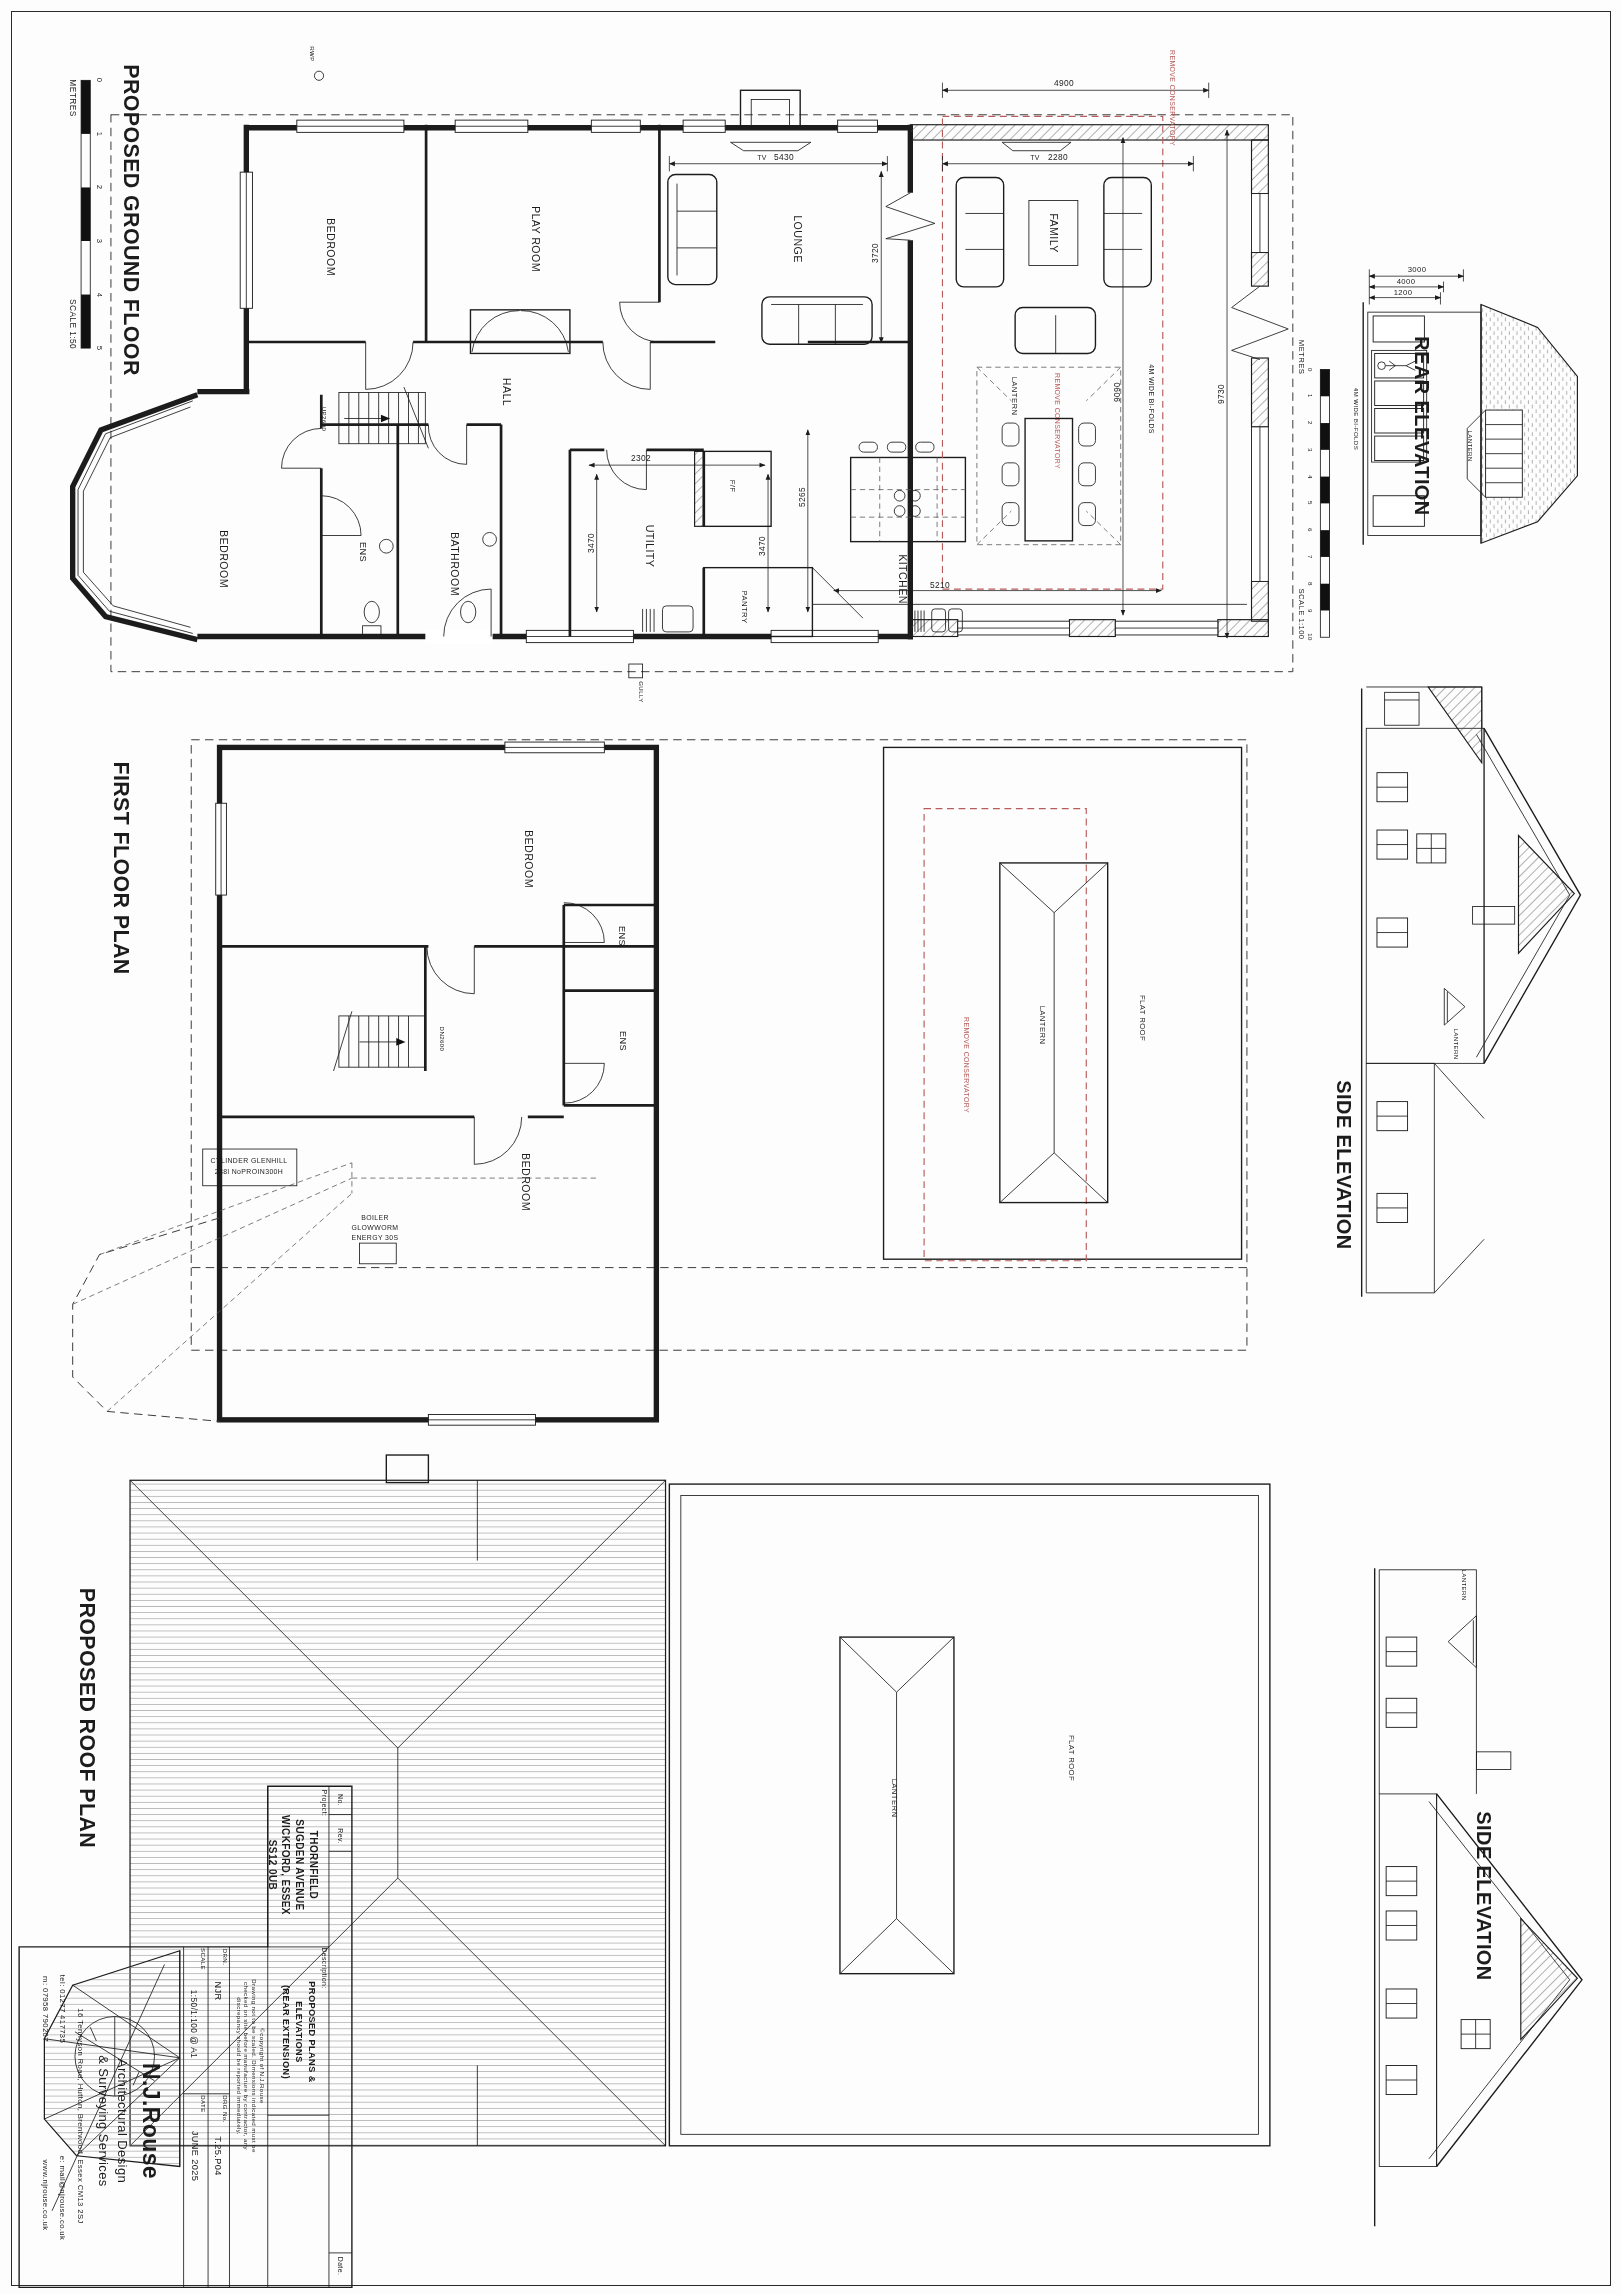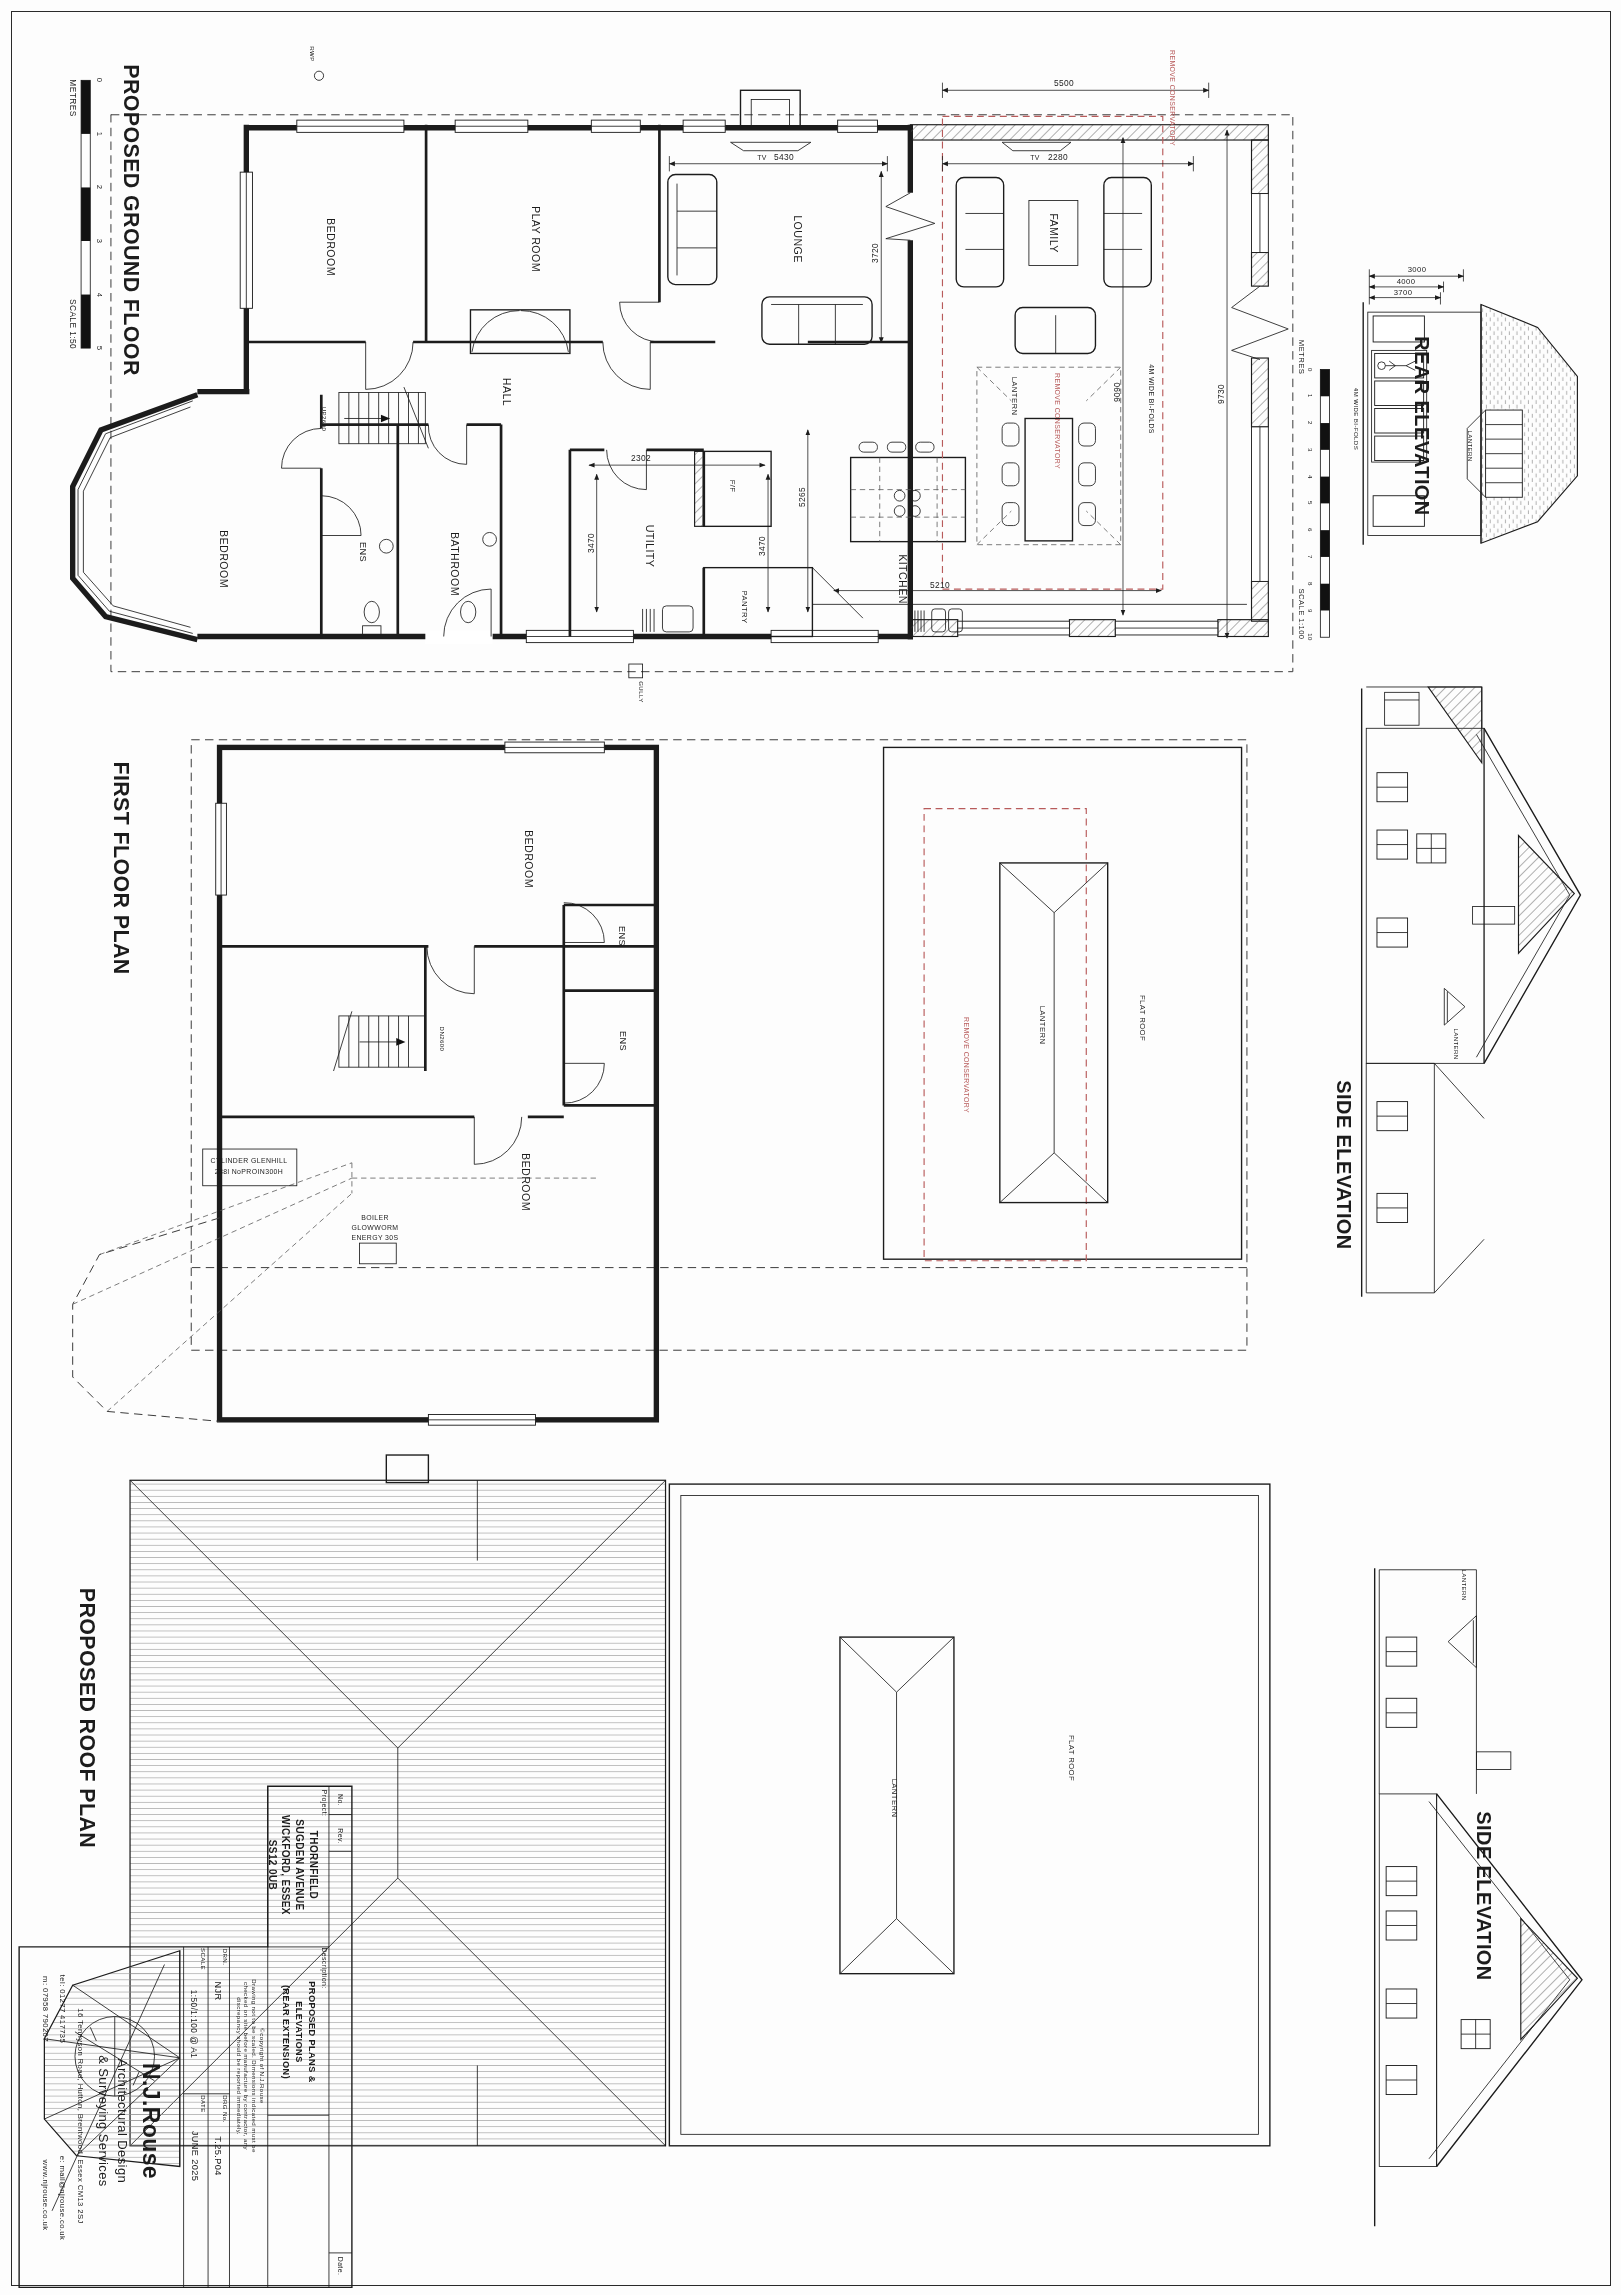--- a/index.html
+++ b/index.html
@@ -375,21 +375,21 @@
       <div class="lbl" style="left: 732px; top: 486px; font-size: 7.7px; font-weight: 400; color: rgb(28, 28, 28); transform: translate(-50%, -50%) rotate(90deg);">F/F</div>
       <div class="lbl" style="left: 312px; top: 54px; font-size: 6.1px; font-weight: 400; color: rgb(28, 28, 28); transform: translate(-50%, -50%) rotate(90deg);">RWP</div>
       <div class="lbl" style="left: 641px; top: 692px; font-size: 6.1px; font-weight: 400; color: rgb(28, 28, 28); transform: translate(-50%, -50%) rotate(90deg);">GULLY</div>
       <div class="lbl" style="left: 324px; top: 419px; font-size: 6.1px; font-weight: 400; color: rgb(28, 28, 28); transform: translate(-50%, -50%) rotate(90deg);">UP2600</div>
       <div class="lbl" style="left: 1014px; top: 396px; font-size: 7.7px; font-weight: 400; color: rgb(28, 28, 28); transform: translate(-50%, -50%) rotate(90deg);">LANTERN</div>
       <div class="lbl" style="left: 1172px; top: 98px; font-size: 6.9px; font-weight: 400; color: rgb(184, 91, 91); transform: translate(-50%, -50%) rotate(90deg);">REMOVE  CONSERVATORY</div>
       <div class="lbl" style="left: 1057px; top: 421px; font-size: 6.9px; font-weight: 400; color: rgb(184, 91, 91); transform: translate(-50%, -50%) rotate(90deg);">REMOVE  CONSERVATORY</div>
       <div class="lbl" style="left: 1151px; top: 399px; font-size: 6.9px; font-weight: 400; color: rgb(28, 28, 28); transform: translate(-50%, -50%) rotate(90deg);">4M  WIDE  BI-FOLDS</div>
       <div class="lbl" style="left: 762px; top: 158px; font-size: 6.9px; font-weight: 400; color: rgb(28, 28, 28); transform: translate(-50%, -50%) rotate(0deg);">TV</div>
       <div class="lbl" style="left: 1035px; top: 158px; font-size: 6.9px; font-weight: 400; color: rgb(28, 28, 28); transform: translate(-50%, -50%) rotate(0deg);">TV</div>
-      <div class="lbl" style="left: 1064px; top: 83px; font-size: 8.4px; font-weight: 400; color: rgb(28, 28, 28); transform: translate(-50%, -50%) rotate(0deg);">5500</div>
+      <div class="lbl" style="left: 1064px; top: 83px; font-size: 8.4px; font-weight: 400; color: rgb(28, 28, 28); transform: translate(-50%, -50%) rotate(0deg);">4900</div>
       <div class="lbl" style="left: 1058px; top: 157px; font-size: 8.4px; font-weight: 400; color: rgb(28, 28, 28); transform: translate(-50%, -50%) rotate(0deg);">2280</div>
       <div class="lbl" style="left: 784px; top: 157px; font-size: 8.4px; font-weight: 400; color: rgb(28, 28, 28); transform: translate(-50%, -50%) rotate(0deg);">5430</div>
       <div class="lbl" style="left: 641px; top: 458px; font-size: 8.4px; font-weight: 400; color: rgb(28, 28, 28); transform: translate(-50%, -50%) rotate(0deg);">2302</div>
       <div class="lbl" style="left: 940px; top: 585px; font-size: 8.4px; font-weight: 400; color: rgb(28, 28, 28); transform: translate(-50%, -50%) rotate(0deg);">5210</div>
       <div class="lbl" style="left: 875px; top: 253px; font-size: 8.4px; font-weight: 400; color: rgb(28, 28, 28); transform: translate(-50%, -50%) rotate(-90deg);">3720</div>
       <div class="lbl" style="left: 1117px; top: 392px; font-size: 8.4px; font-weight: 400; color: rgb(28, 28, 28); transform: translate(-50%, -50%) rotate(-90deg);">9090</div>
       <div class="lbl" style="left: 1221px; top: 394px; font-size: 8.4px; font-weight: 400; color: rgb(28, 28, 28); transform: translate(-50%, -50%) rotate(-90deg);">9730</div>
       <div class="lbl" style="left: 591px; top: 543px; font-size: 8.4px; font-weight: 400; color: rgb(28, 28, 28); transform: translate(-50%, -50%) rotate(-90deg);">3470</div>
       <div class="lbl" style="left: 762px; top: 546px; font-size: 8.4px; font-weight: 400; color: rgb(28, 28, 28); transform: translate(-50%, -50%) rotate(-90deg);">3470</div>
       <div class="lbl" style="left: 802px; top: 497px; font-size: 8.4px; font-weight: 400; color: rgb(28, 28, 28); transform: translate(-50%, -50%) rotate(-90deg);">5265</div>
@@ -403,21 +403,21 @@
       <div class="lbl" style="left: 966px; top: 1065px; font-size: 6.9px; font-weight: 400; color: rgb(184, 91, 91); transform: translate(-50%, -50%) rotate(90deg);">REMOVE  CONSERVATORY</div>
       <div class="lbl" style="left: 249px; top: 1161px; font-size: 6.9px; font-weight: 400; color: rgb(28, 28, 28); transform: translate(-50%, -50%) rotate(0deg);">CYLINDER  GLENHILL</div>
       <div class="lbl" style="left: 249px; top: 1172px; font-size: 6.9px; font-weight: 400; color: rgb(28, 28, 28); transform: translate(-50%, -50%) rotate(0deg);">288l  NoPROIN300H</div>
       <div class="lbl" style="left: 375px; top: 1218px; font-size: 6.9px; font-weight: 400; color: rgb(28, 28, 28); transform: translate(-50%, -50%) rotate(0deg);">BOILER</div>
       <div class="lbl" style="left: 375px; top: 1228px; font-size: 6.9px; font-weight: 400; color: rgb(28, 28, 28); transform: translate(-50%, -50%) rotate(0deg);">GLOWWORM</div>
       <div class="lbl" style="left: 375px; top: 1238px; font-size: 6.9px; font-weight: 400; color: rgb(28, 28, 28); transform: translate(-50%, -50%) rotate(0deg);">ENERGY  30S</div>
       <div class="lbl" style="left: 894px; top: 1798px; font-size: 7.7px; font-weight: 400; color: rgb(28, 28, 28); transform: translate(-50%, -50%) rotate(90deg);">LANTERN</div>
       <div class="lbl" style="left: 1071px; top: 1758px; font-size: 7.7px; font-weight: 400; color: rgb(28, 28, 28); transform: translate(-50%, -50%) rotate(90deg);">FLAT  ROOF</div>
       <div class="lbl" style="left: 1417px; top: 270px; font-size: 7.7px; font-weight: 400; color: rgb(28, 28, 28); transform: translate(-50%, -50%) rotate(0deg);">3000</div>
       <div class="lbl" style="left: 1406px; top: 282px; font-size: 7.7px; font-weight: 400; color: rgb(28, 28, 28); transform: translate(-50%, -50%) rotate(0deg);">4000</div>
-      <div class="lbl" style="left: 1403px; top: 293px; font-size: 7.7px; font-weight: 400; color: rgb(28, 28, 28); transform: translate(-50%, -50%) rotate(0deg);">3700</div>
+      <div class="lbl" style="left: 1403px; top: 293px; font-size: 7.7px; font-weight: 400; color: rgb(28, 28, 28); transform: translate(-50%, -50%) rotate(0deg);">1200</div>
       <div class="lbl" style="left: 1356px; top: 419px; font-size: 6.1px; font-weight: 400; color: rgb(28, 28, 28); transform: translate(-50%, -50%) rotate(90deg);">4M  WIDE  BI-FOLDS</div>
       <div class="lbl" style="left: 1470px; top: 446px; font-size: 6.1px; font-weight: 400; color: rgb(28, 28, 28); transform: translate(-50%, -50%) rotate(90deg);">LANTERN</div>
       <div class="lbl" style="left: 1456px; top: 1044px; font-size: 6.1px; font-weight: 400; color: rgb(28, 28, 28); transform: translate(-50%, -50%) rotate(90deg);">LANTERN</div>
       <div class="lbl" style="left: 1464px; top: 1585px; font-size: 6.1px; font-weight: 400; color: rgb(28, 28, 28); transform: translate(-50%, -50%) rotate(90deg);">LANTERN</div>
       <div class="lbl" style="left: 340px; top: 1800px; font-size: 6.9px; font-weight: 400; color: rgb(28, 28, 28); transform: translate(-50%, -50%) rotate(90deg);">No.</div>
       <div class="lbl" style="left: 340px; top: 1836px; font-size: 6.9px; font-weight: 400; color: rgb(28, 28, 28); transform: translate(-50%, -50%) rotate(90deg);">Rev.</div>
       <div class="lbl" style="left: 340px; top: 2266px; font-size: 6.9px; font-weight: 400; color: rgb(28, 28, 28); transform: translate(-50%, -50%) rotate(90deg);">Date.</div>
       <div class="lbl" style="left: 324px; top: 1803px; font-size: 6.9px; font-weight: 400; color: rgb(28, 28, 28); transform: translate(-50%, -50%) rotate(90deg);">Project:</div>
       <div class="lbl" style="left: 313px; top: 1865px; font-size: 10px; font-weight: 600; color: rgb(28, 28, 28); transform: translate(-50%, -50%) rotate(90deg);">THORNFIELD</div>
       <div class="lbl" style="left: 299px; top: 1865px; font-size: 10px; font-weight: 600; color: rgb(28, 28, 28); transform: translate(-50%, -50%) rotate(90deg);">SUGDE­N AVENUE</div>

